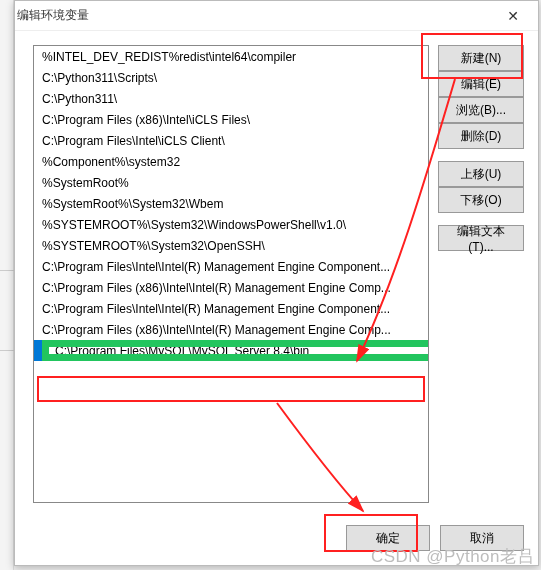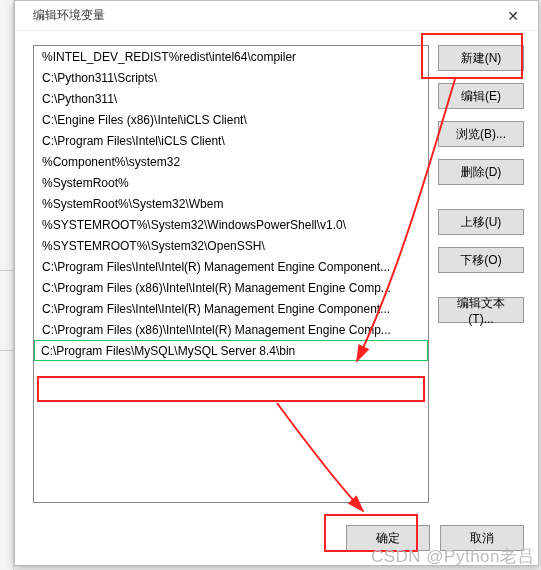--- a/index.html
+++ b/index.html
@@ -21,21 +21,21 @@
     height: 566px;
     background: #fff;
     border: 1px solid #bbb;
     box-shadow: 0 2px 8px rgba(0,0,0,0.25);
   }
   .titlebar {
     height: 30px;
     display: flex;
     align-items: center;
     justify-content: space-between;
-    padding: 0 4px 0 18px;
+    padding: 0 4px 0 2px;
     background: #fff;
     border-bottom: 1px solid #eee;
   }
   .titlebar .title { font-size: 12px; color: #333; }
   .titlebar .close {
     width: 42px;
     height: 26px;
     display: flex;
     align-items: center;
     justify-content: center;
@@ -69,36 +69,36 @@
     line-height: 14px;
   }
   .listbox .item.selected {
     background: #0078d7;
     color: #fff;
     padding: 0;
   }
   .edit-input {
     width: 100%;
     height: 21px;
-    border: 1px solid #22c55e;
+    border: 7px solid #22c55e;
     background: #fff;
     color: #000;
     font-size: 12px;
     font-family: inherit;
     padding: 0 6px;
     outline: none;
+    margin-left: 8px;
   }
   .btn-col {
     position: absolute;
     right: 14px;
     top: 14px;
     width: 86px;
     display: flex;
     flex-direction: column;
-    gap: 12px;
   }
   .btn {
     width: 86px;
     height: 26px;
     border: 1px solid #999;
     background: #e1e1e1;
     font-size: 12px;
     font-family: inherit;
     cursor: pointer;
     display: flex;
@@ -163,21 +163,21 @@
       <span>✕</span>
     </div>
   </div>
 
   <div class="content">
 
     <div class="listbox">
       <div class="item">%INTEL_DEV_REDIST%redist\intel64\compiler</div>
       <div class="item">C:\Python311\Scripts\</div>
       <div class="item">C:\Python311\</div>
-      <div class="item">C:\Engine Files (x86)\Intel\iCLS Client\</div>
+      <div class="item">C:\Program Files (x86)\Intel\iCLS Files\</div>
       <div class="item">C:\Program Files\Intel\iCLS Client\</div>
       <div class="item">%Component%\system32</div>
       <div class="item">%SystemRoot%</div>
       <div class="item">%SystemRoot%\System32\Wbem</div>
       <div class="item">%SYSTEMROOT%\System32\WindowsPowerShell\v1.0\</div>
       <div class="item">%SYSTEMROOT%\System32\OpenSSH\</div>
       <div class="item">C:\Program Files\Intel\Intel(R) Management Engine Component...</div>
       <div class="item">C:\Program Files (x86)\Intel\Intel(R) Management Engine Comp...</div>
       <div class="item">C:\Program Files\Intel\Intel(R) Management Engine Component...</div>
       <div class="item">C:\Program Files (x86)\Intel\Intel(R) Management Engine Comp...</div>

